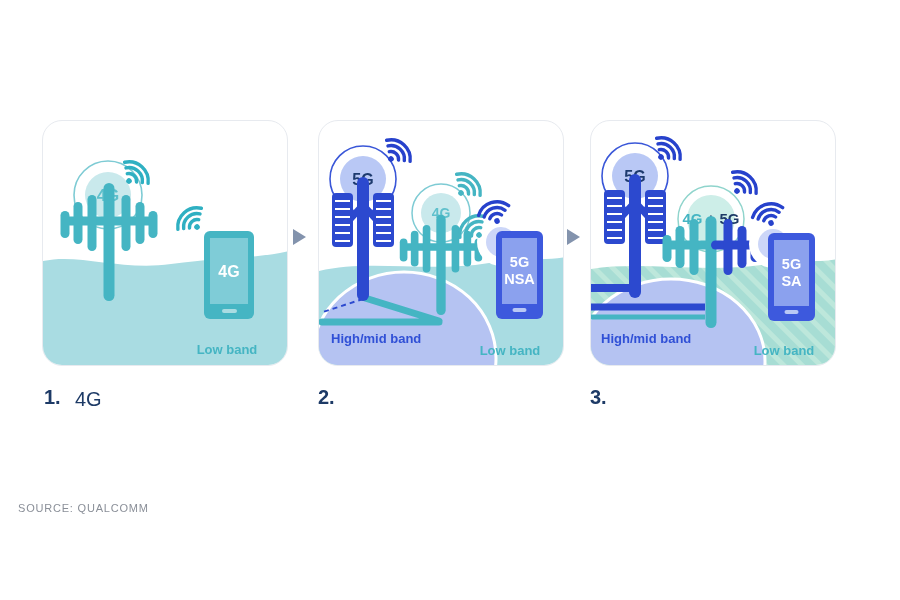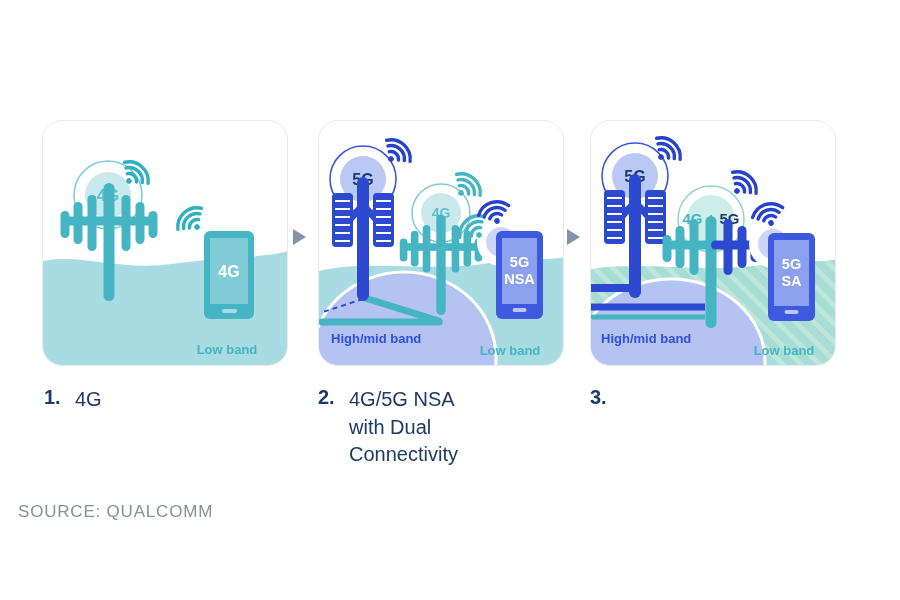--- a/index.html
+++ b/index.html
@@ -23,21 +23,21 @@
   .caption {
     position:absolute; top:386px; display:flex; gap:7px;
     color:#1d3a66; font-size:20px;
   }
   .cap-num { font-weight:700; width:24px; flex:none; }
   .cap-text { white-space:pre-line; line-height:1.38; font-weight:400; }
   #caption1 { left:44px;  width:250px; }
   #caption2 { left:318px; width:260px; }
   #caption3 { left:590px; width:300px; }
   .source {
-    position:absolute; left:18px; top:502px; font-size:17px;
+    position:absolute; left:18px; top:502px; font-size:11px;
     letter-spacing:0.8px; color:#8a8f98;
   }
   
   text { font-family:"Liberation Sans", sans-serif; }
   .t-badge    { font-size:17px; font-weight:700; text-anchor:middle; }
   .t-badge-sm { font-size:14px; font-weight:700; text-anchor:middle; }
   .t-mid      { font-size:15px; font-weight:700; text-anchor:middle; }
   .t-phone    { font-size:14.5px; font-weight:700; text-anchor:middle; fill:#ffffff; }
   .t-band     { font-size:13px; font-weight:700; }
   .t-band-mid { text-anchor:middle; }
@@ -193,23 +193,20 @@
       <text x="193" y="234" class="t-band t-band-mid" fill="#45b5c3">Low band</text>
     </svg>
   </div>
 
   <div class="caption" id="caption1">
     <span class="cap-num">1.</span>
     <span class="cap-text">4G</span>
   </div>
   <div class="caption" id="caption2">
     <span class="cap-num">2.</span>
-    <span class="cap-text">4G/5G NSA
-with Dual
-Connectivity</span>
   </div>
   <div class="caption" id="caption3">
     <span class="cap-num">3.</span>
   </div>
 
   <div class="source">SOURCE: QUALCOMM</div>
 
 </div>
 
 </body></html>

